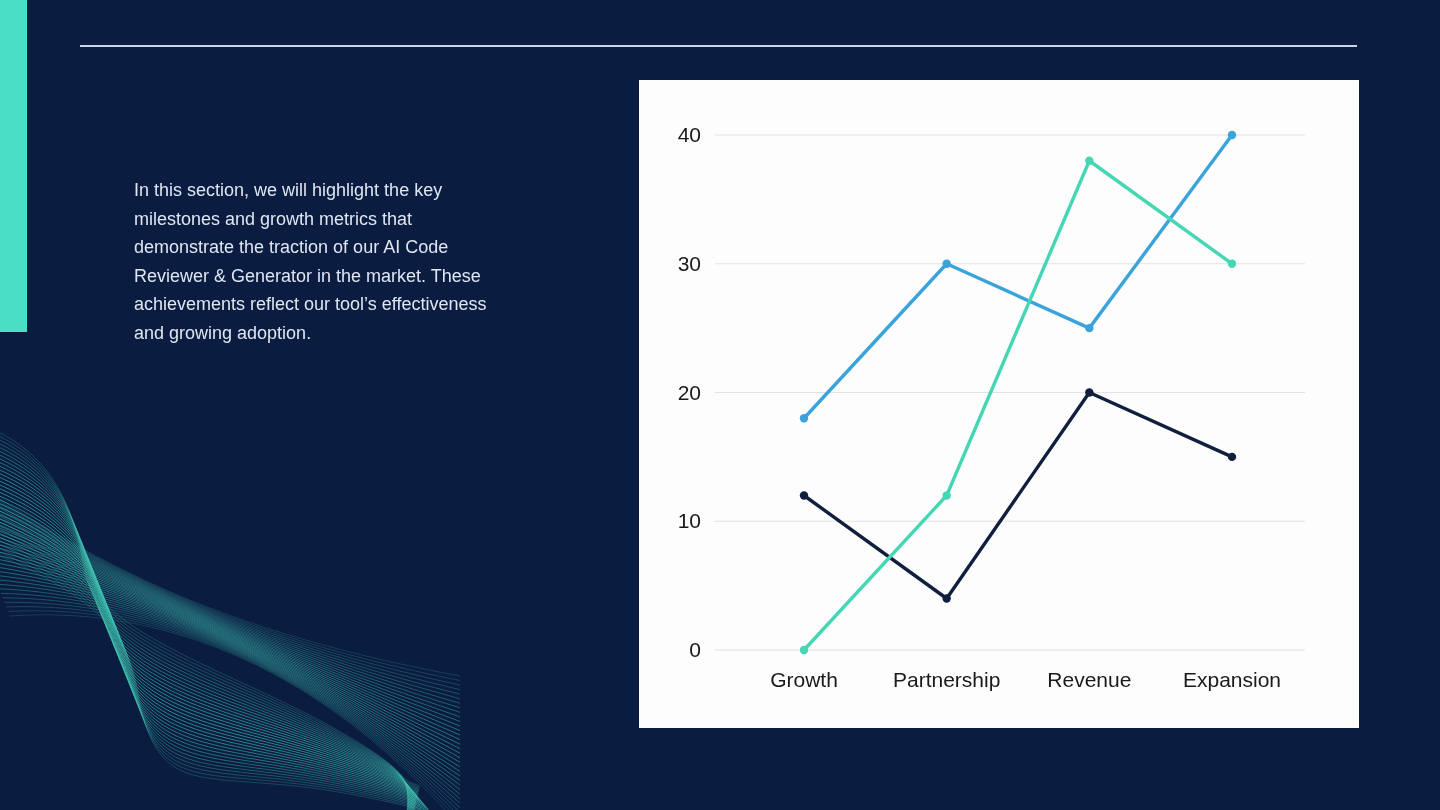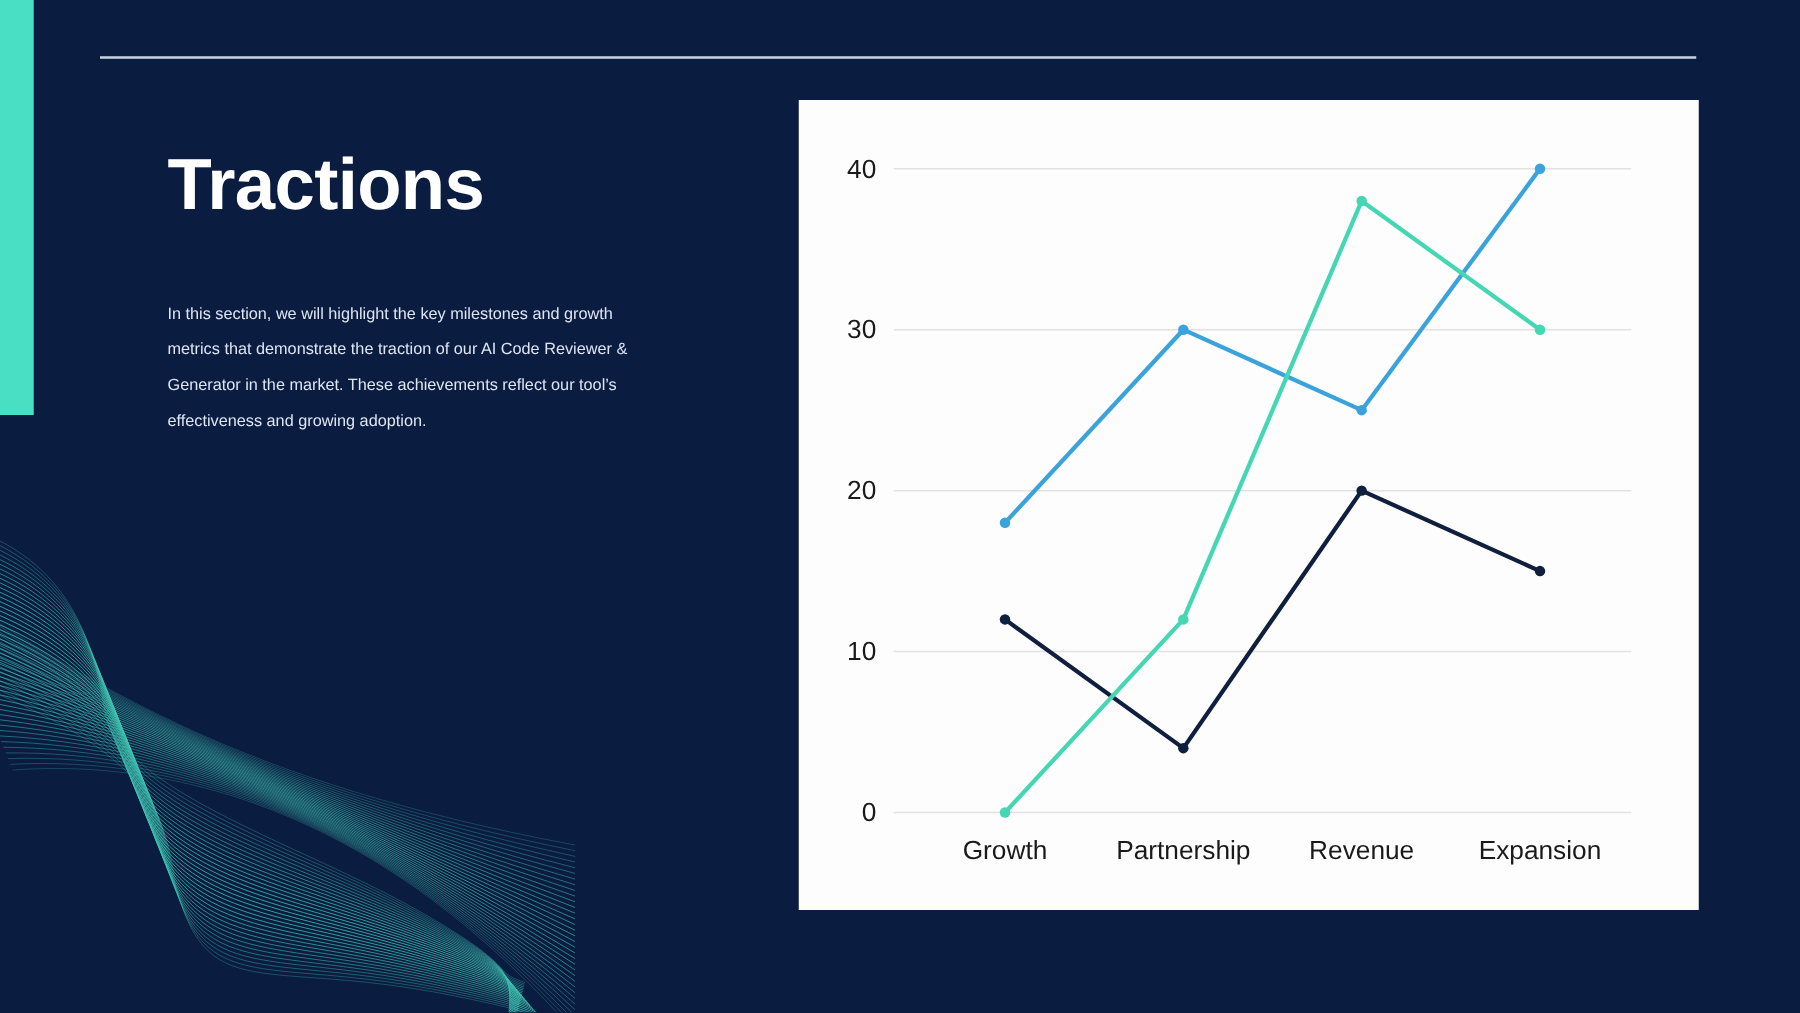--- a/index.html
+++ b/index.html
@@ -66,21 +66,21 @@
     margin: 0;
     font-size: 58px;
     line-height: 1.05;
     font-weight: 700;
     letter-spacing: -0.5px;
     color: #ffffff;
   }
   .page-desc {
     margin: 0;
     padding-top: 58px;
-    font-size: 13px;
+    font-size: 18px;
     line-height: 28.6px;
     color: #dfe6f2;
     max-width: 372px;
   }
 
   
   .chart-panel {
     position: absolute;
     left: 639px;
     top: 80px;
@@ -191,21 +191,20 @@
         <path d="M 10.909090909090914 167.27272727272728 C 147.87878787878788 170.9090909090909, 301.8181818181818 225.45454545454547, 470 377.27272727272725" stroke="#49dfc4" stroke-width="0.7" fill="none" opacity="0.5062019347773348"></path>
         <path d="M 12.727272727272727 171.8181818181818 C 150.3030303030303 172.72727272727272, 305.45454545454544 226.36363636363637, 470 381.8181818181818" stroke="#49dfc4" stroke-width="0.7" fill="none" opacity="0.4672481050471474"></path>
         <path d="M 14.545454545454547 176.36363636363635 C 152.72727272727272 174.54545454545456, 309.0909090909091 227.27272727272728, 470 386.3636363636364" stroke="#49dfc4" stroke-width="0.7" fill="none" opacity="0.42677965057864353"></path>
         <path d="M 16.363636363636367 180.9090909090909 C 155.15151515151516 176.36363636363637, 312.72727272727275 228.1818181818182, 470 390.9090909090909" stroke="#49dfc4" stroke-width="0.7" fill="none" opacity="0.38516305996218453"></path>
         <path d="M 18.181818181818187 185.45454545454547 C 157.57575757575756 178.1818181818182, 316.3636363636364 229.0909090909091, 470 395.4545454545455" stroke="#49dfc4" stroke-width="0.7" fill="none" opacity="0.3427752194868823"></path>
         <path d="M 20 190 C 160 180, 320 230, 470 400" stroke="#49dfc4" stroke-width="0.7" fill="none" opacity="0.30000000000000004"></path>
       </g>
   </svg>
 
   <div class="left-col">
-    <h1 class="page-title">Tractions</h1>
     <p class="page-desc">In this section, we will highlight the key milestones and growth metrics that demonstrate the traction of our AI Code Reviewer &amp; Generator in the market. These achievements reflect our tool’s effectiveness and growing adoption.</p>
   </div>
 
   <div class="chart-panel">
     <svg class="chart-svg" viewBox="0 0 720 648">
       <g id="chart-grid">
           <line x1="76" x2="666" y1="570" y2="570" class="gridline" stroke="#e2e2e2"></line>
           <line x1="76" x2="666" y1="441.25" y2="441.25" class="gridline" stroke="#e2e2e2"></line>
           <line x1="76" x2="666" y1="312.5" y2="312.5" class="gridline" stroke="#e2e2e2"></line>
           <line x1="76" x2="666" y1="183.75" y2="183.75" class="gridline" stroke="#e2e2e2"></line>

